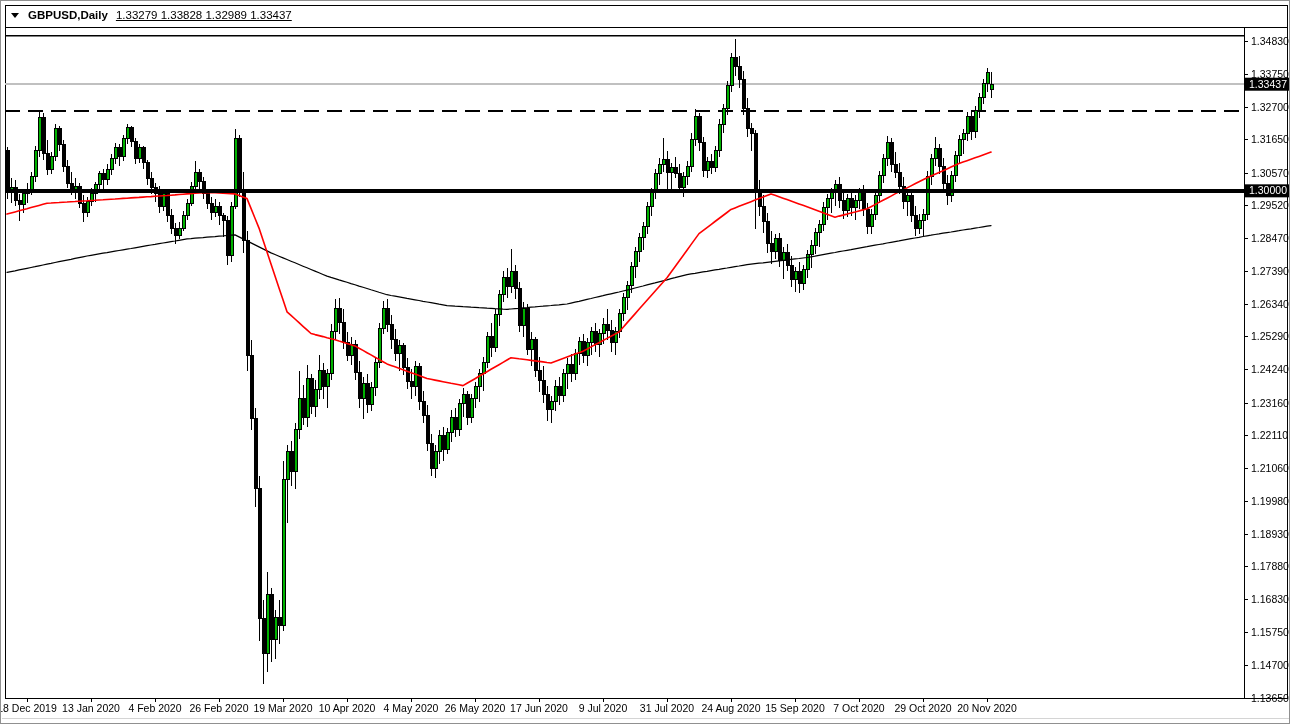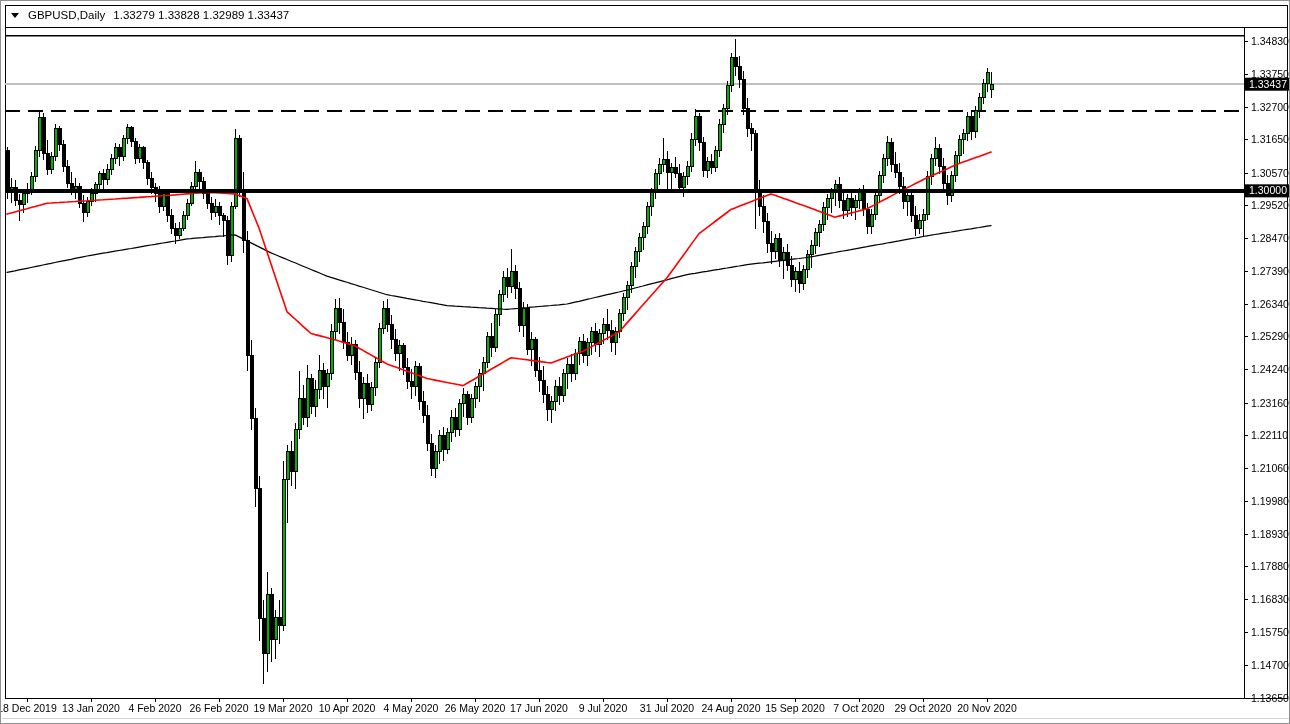--- a/index.html
+++ b/index.html
@@ -9,22 +9,22 @@
     font-family:"Liberation Sans", sans-serif;
   }
   .titlebar{
     position:absolute;left:10px;top:6px;height:16px;display:flex;align-items:center;
     font-size:11.5px;color:#000;white-space:pre;
   }
   .titlebar .arrow{
     width:0;height:0;border-left:4px solid transparent;border-right:4px solid transparent;
     border-top:5px solid #000;margin-right:9px;display:inline-block;
   }
-  .titlebar .sym{font-weight:400;}
-  .titlebar .quote{margin-left:8px;}
+  .titlebar .sym{font-weight:700;}
+  .titlebar .quote{margin-left:8px;text-decoration:underline;}
   svg{position:absolute;left:0;top:0;}
   .ylab{font-family:"Liberation Sans",sans-serif;font-size:10.5px;fill:#000;}
   .xlab{font-family:"Liberation Sans",sans-serif;font-size:10.5px;fill:#000;}
   .tagtext{font-family:"Liberation Sans",sans-serif;font-size:10.5px;}
 </style>
 </head>
 <body>
 
 <div class="window">
   <svg id="chart" width="1290" height="724" viewBox="0 0 1290 724">

